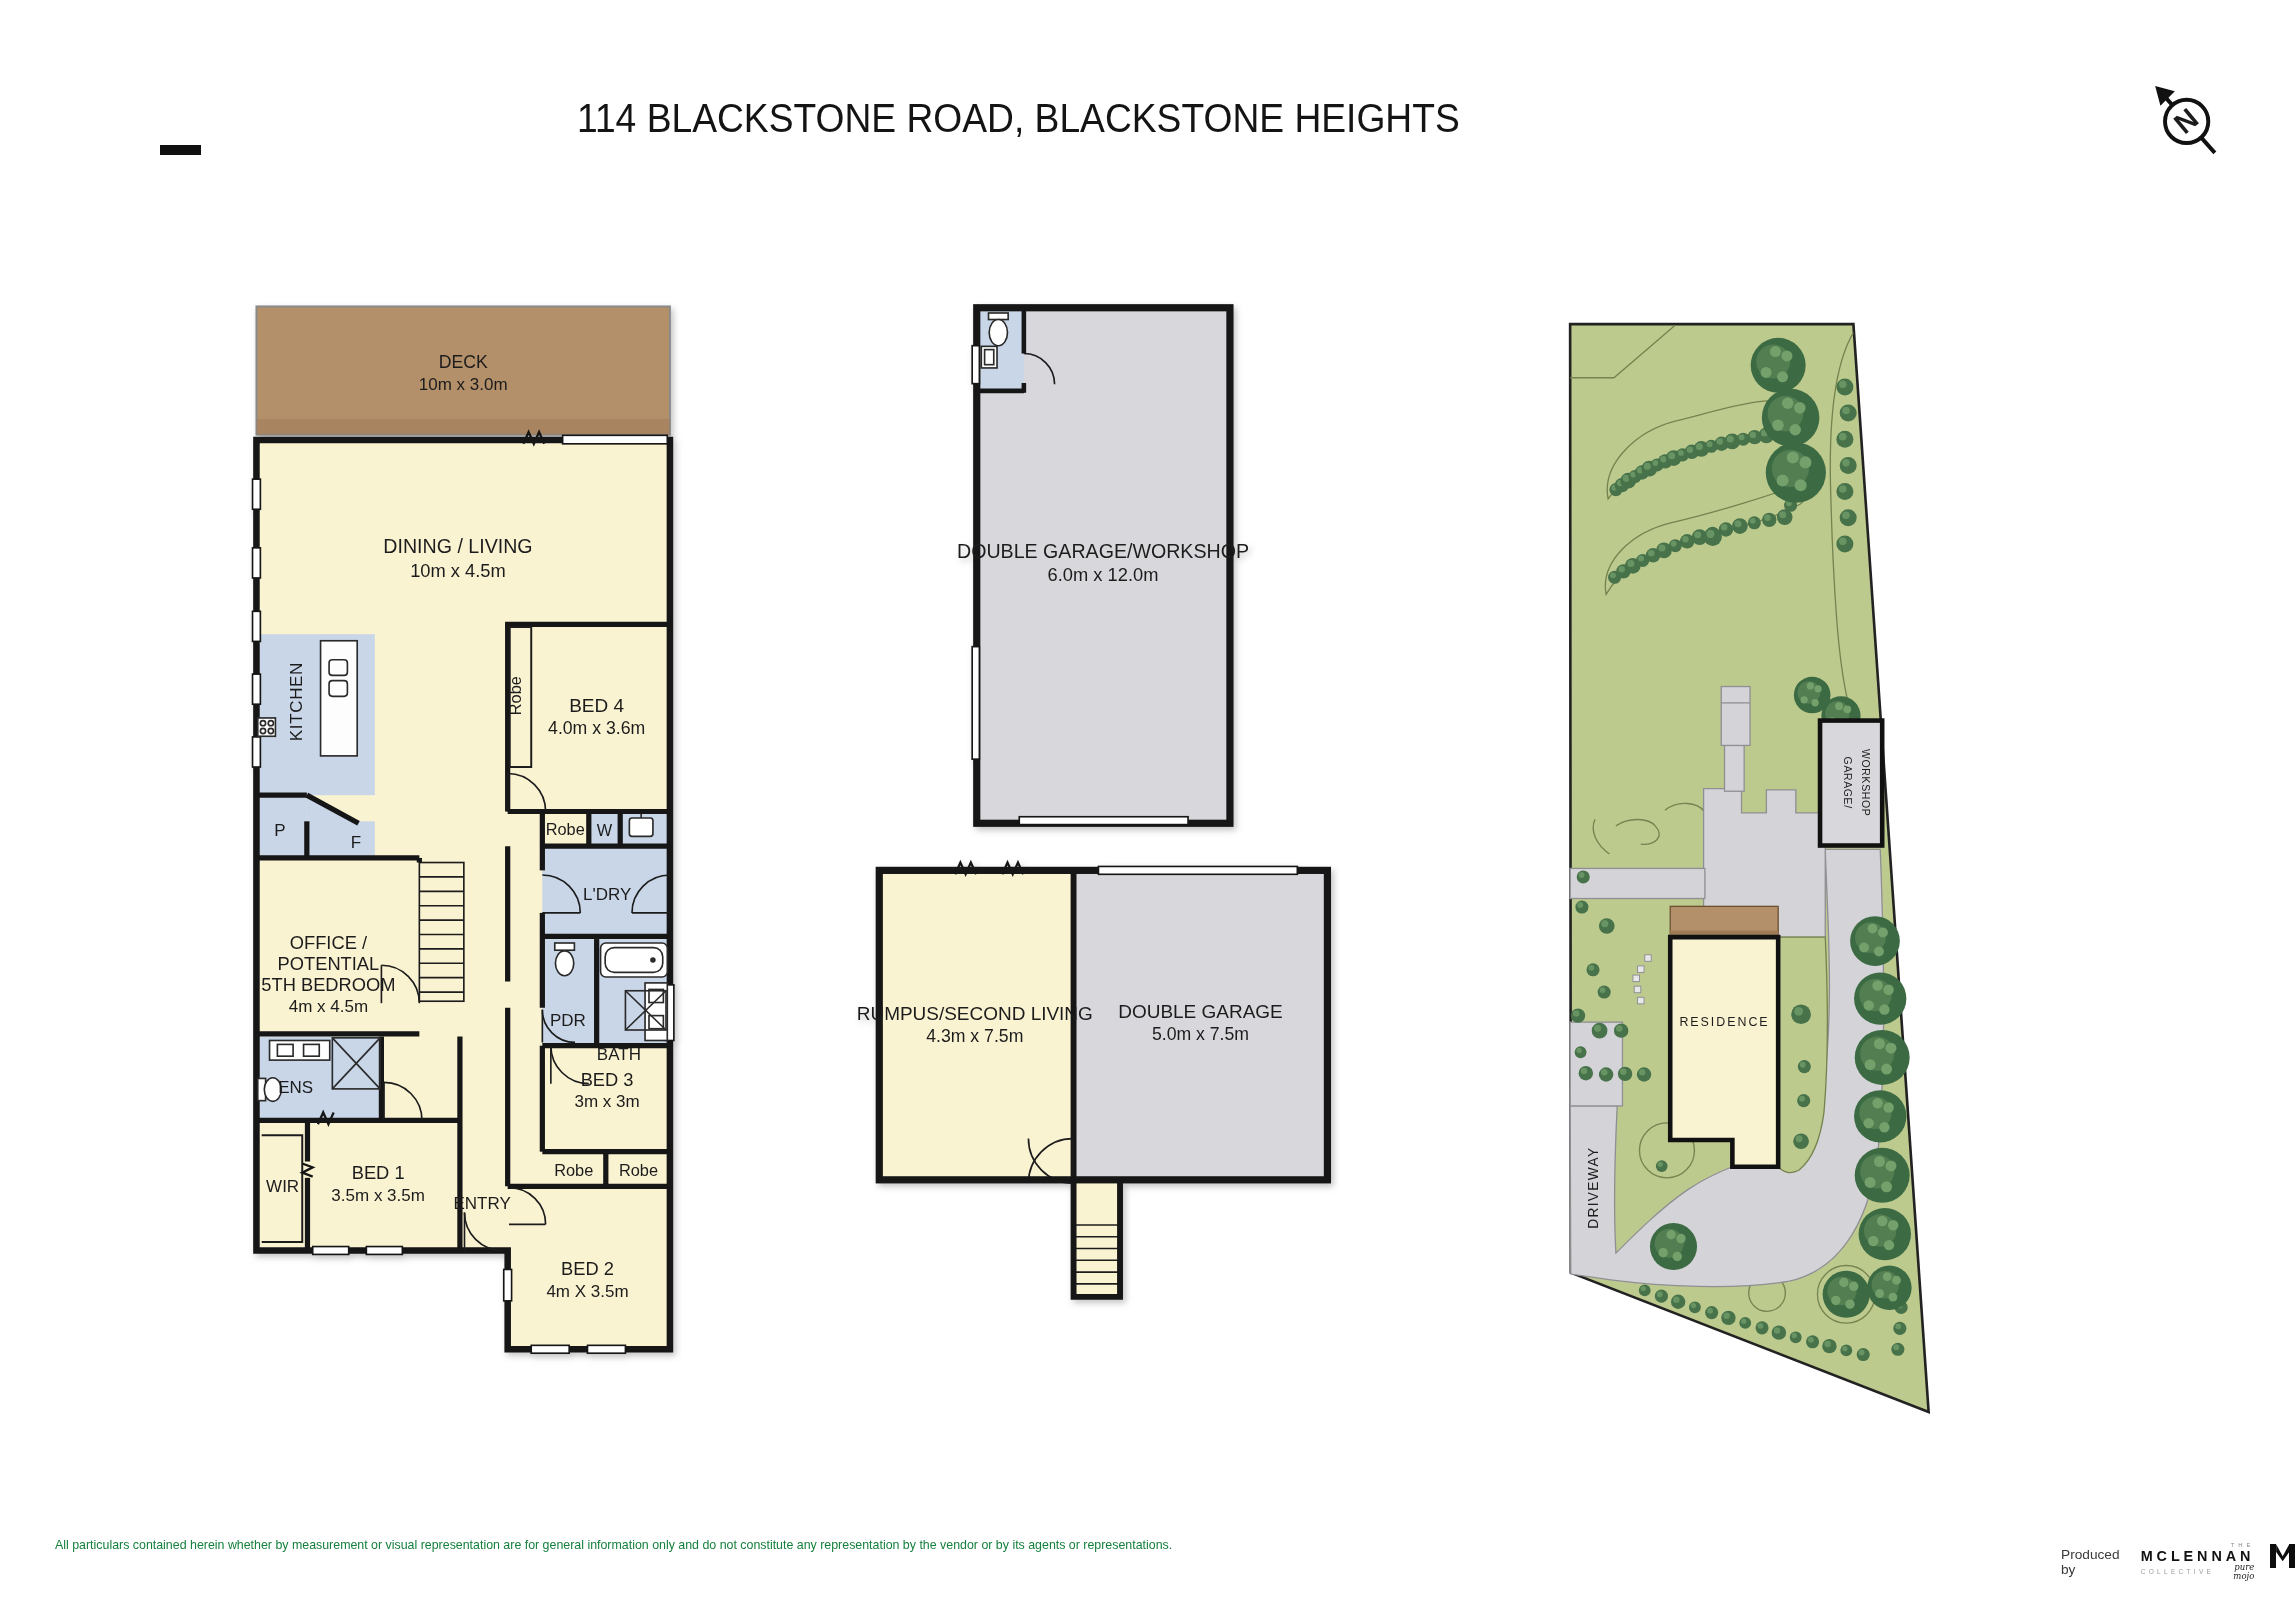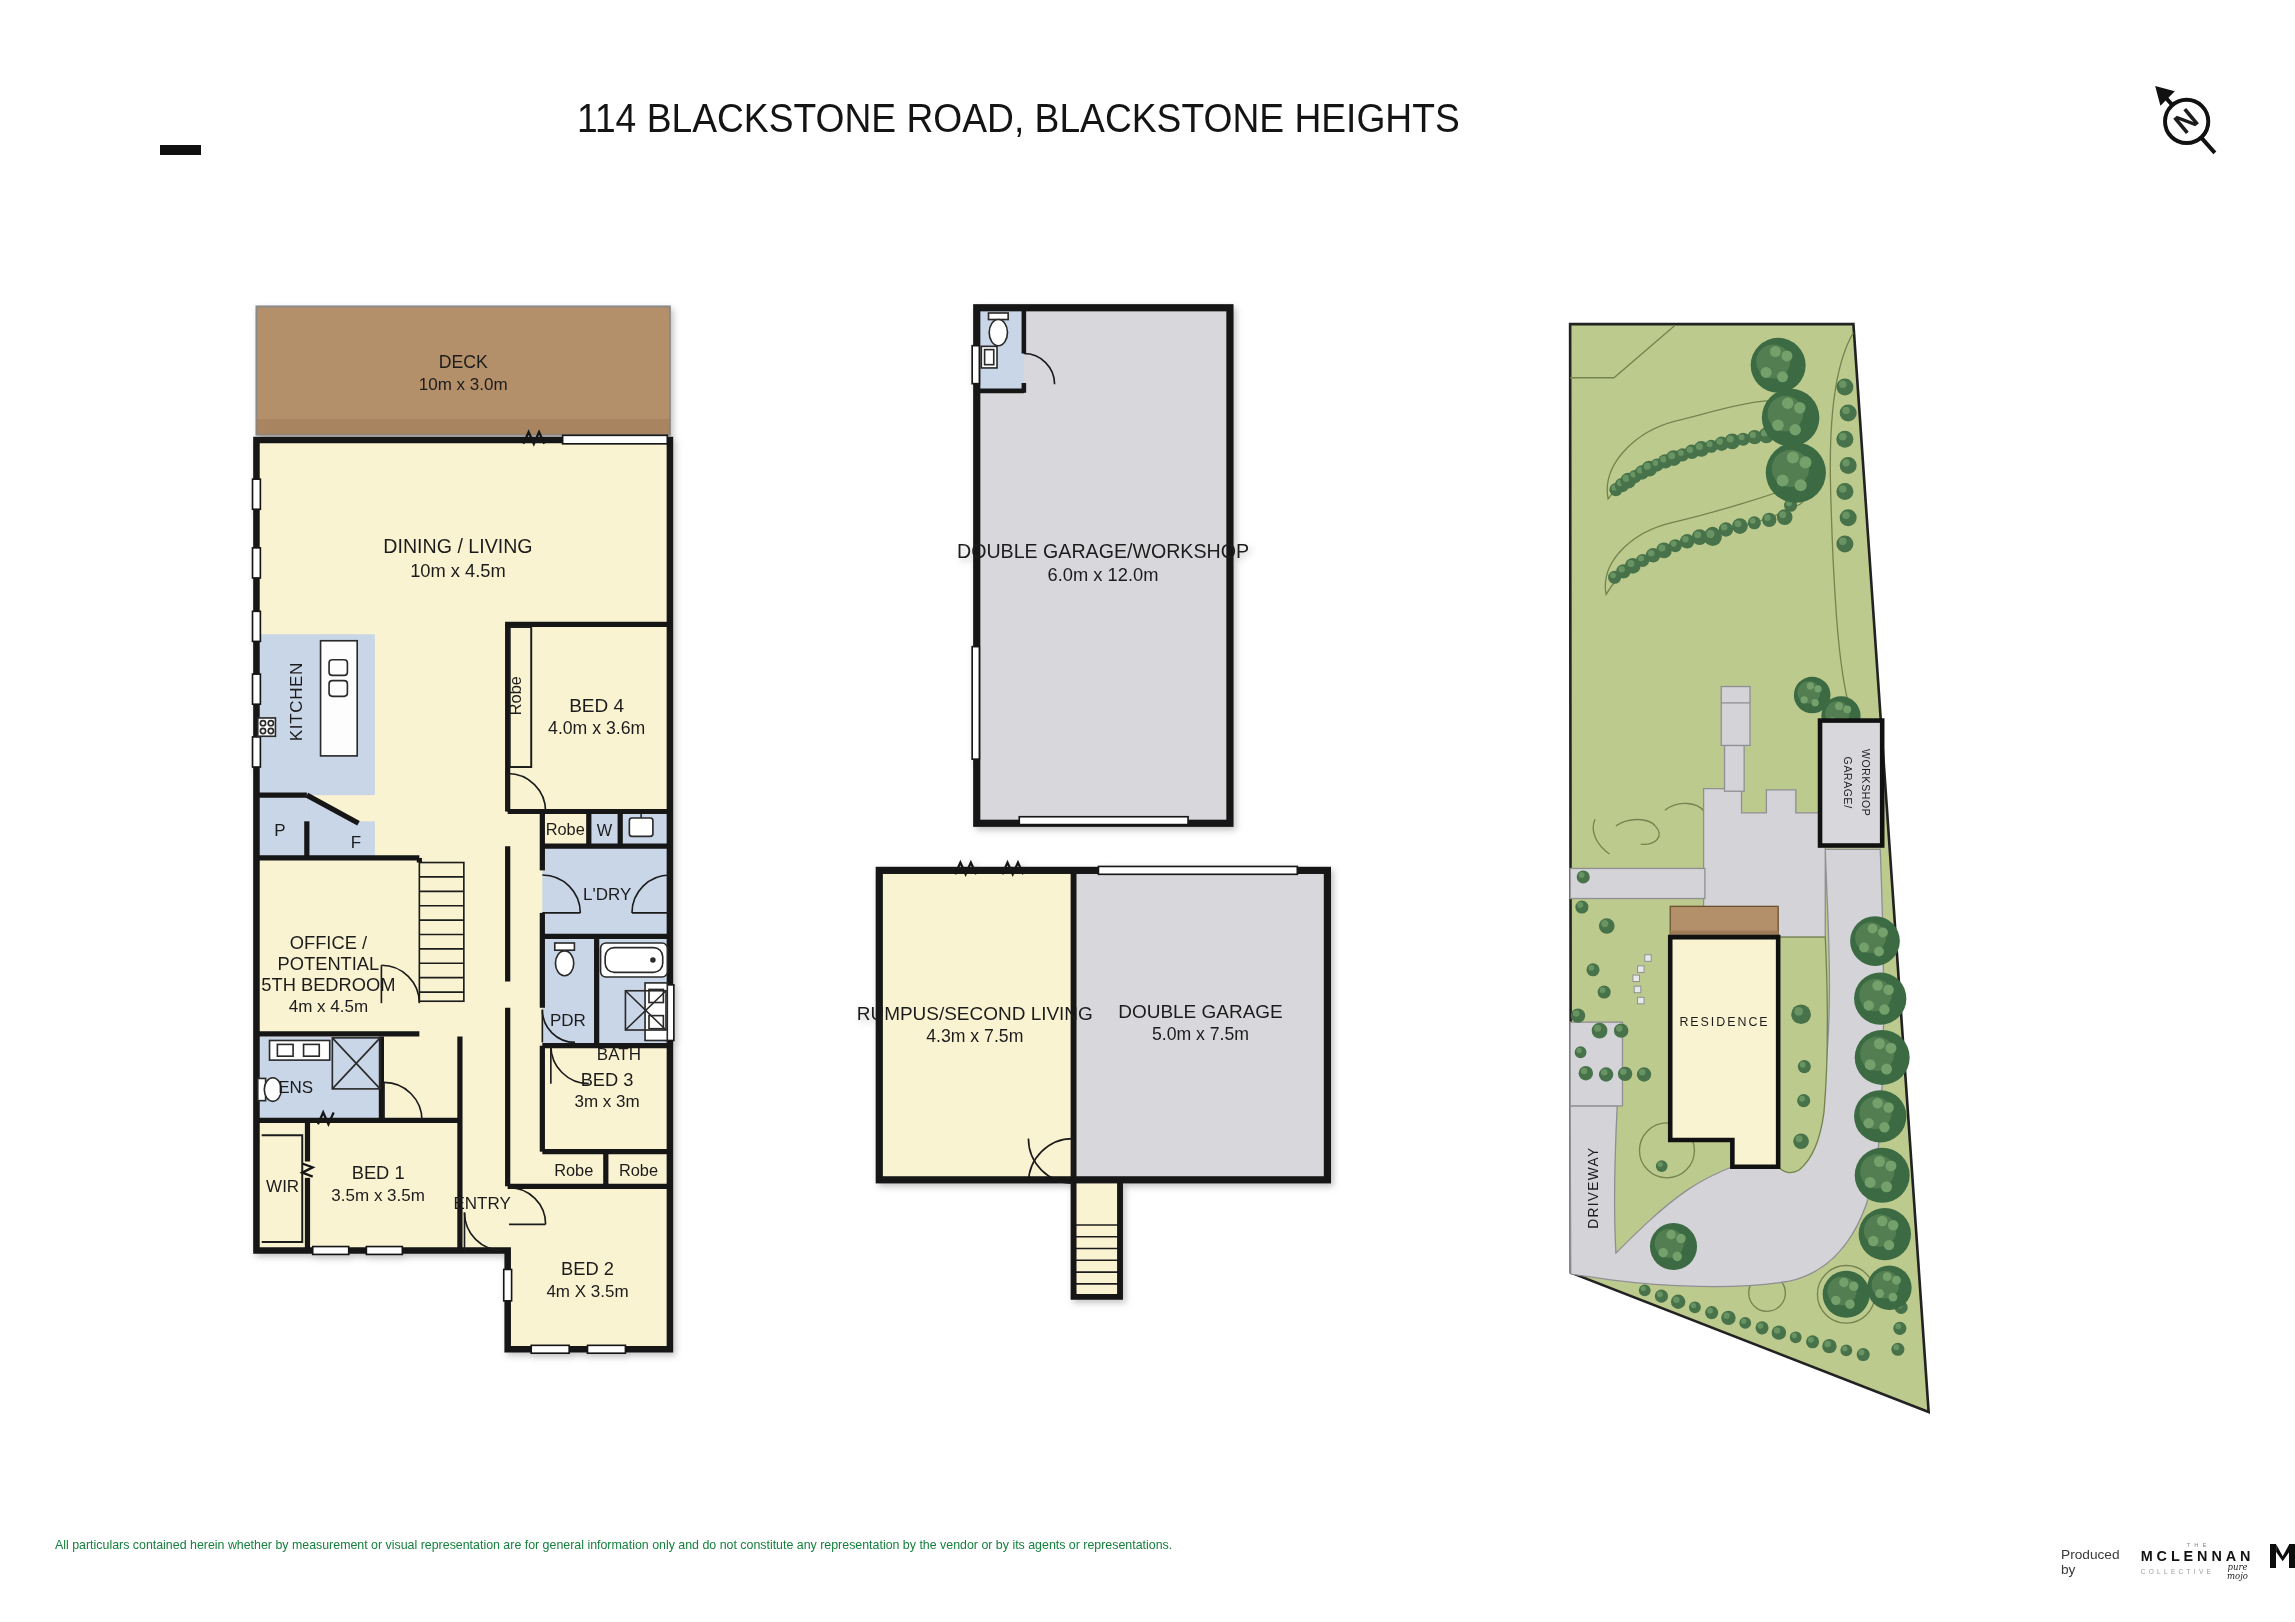--- a/index.html
+++ b/index.html
@@ -11,21 +11,21 @@
   .page{position:relative;width:2295px;height:1623px;background:#ffffff;overflow:hidden;
         font-family:"Liberation Sans", sans-serif;color:var(--ink)}
   .logo{position:absolute;left:156px;top:73px;font-size:67px;font-weight:bold;
         letter-spacing:-2px;color:#101010}
   .logo-bar{position:absolute;left:160px;top:145px;width:41px;height:9.8px;background:#101010}
   .title{position:absolute;left:577px;top:96px;font-size:40px;font-weight:400;
          letter-spacing:0;transform:scaleX(.93);transform-origin:left center;white-space:nowrap;color:#141414}
   .footer{position:absolute;left:55px;top:1534px;font-size:12.4px;color:#15803d;line-height:23.6px}
   .producer{position:absolute;left:2061px;top:1543px;display:flex;align-items:flex-start;gap:16px}
   .producer .pb{font-size:13.7px;color:#3a3a3a;margin-top:3.9px}
-  .brand{line-height:1;text-align:center}
+  .brand{line-height:1;text-align:right}
   .brand .the{font-size:5.9px;letter-spacing:3.9px;color:#8a8a8a;margin-left:2px}
   .brand .name{font-size:14.4px;font-weight:bold;letter-spacing:3.9px;color:#111}
   .brand .row2{display:flex;align-items:center;gap:6.5px}
   .brand .coll{font-size:6.5px;letter-spacing:3.3px;color:#9a9a9a}
   .brand .tag{font-family:"DejaVu Serif", serif;font-style:italic;font-size:8.5px;color:#222}
   .mmark{width:30px;height:23.6px;position:relative;margin-top:1.3px}
   .mmark .bar{position:absolute;top:0;width:5.9px;height:23.6px;background:#0d0d0d}
   .mmark .l{left:0}.mmark .r{right:0}
   .mmark .v{position:absolute;left:5.9px;right:5.9px;top:0;height:17px;background:#0d0d0d;
             clip-path:polygon(0 0,50% 70%,100% 0,100% 45%,50% 100%,0 45%)}

